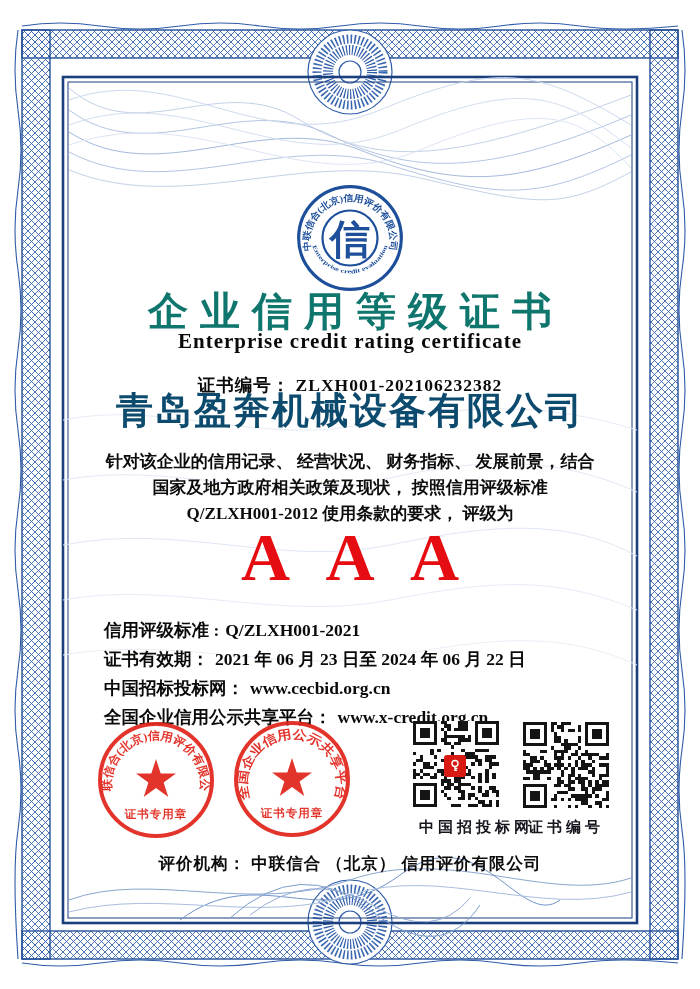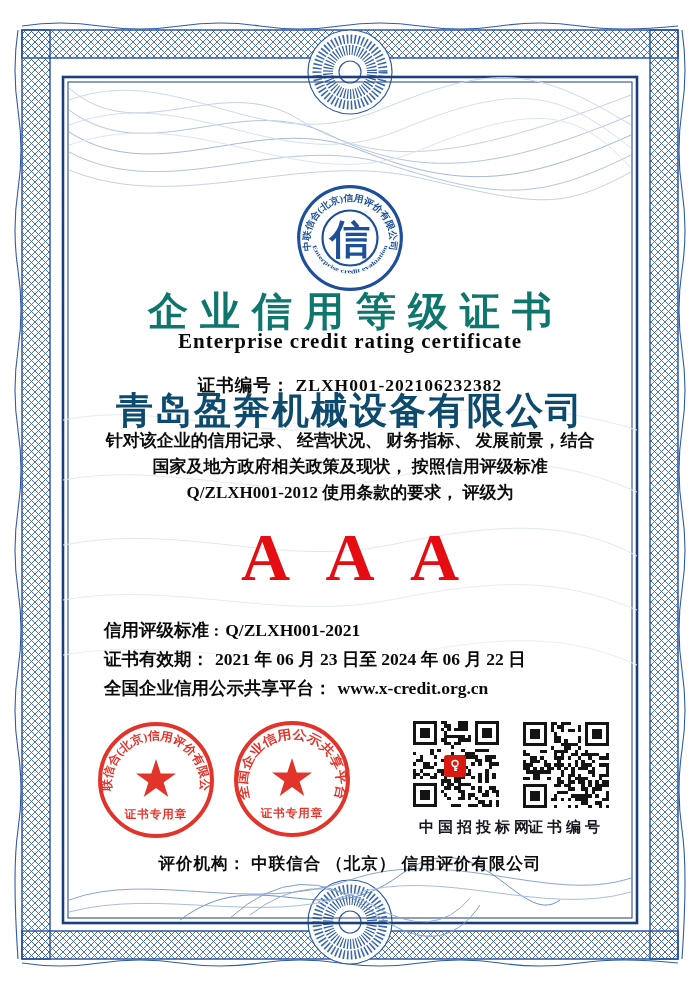--- a/index.html
+++ b/index.html
@@ -7,21 +7,21 @@
     position:relative;width:700px;height:989px;background:#ffffff;overflow:hidden;
     font-family:"Liberation Serif","DejaVu Serif",serif;margin:0 auto;
   }
   .abs{position:absolute;}
   .decor{left:0;top:0;width:700px;height:989px;pointer-events:none;} 
   .center{left:0;width:700px;text-align:center;}
   .title{top:284px;font-size:40px;font-weight:900;color:#0f766e;letter-spacing:0.30em;text-indent:0.30em;}
   .subtitle{top:329px;font-size:21px;font-weight:bold;color:#0a0a0a;letter-spacing:1px;text-align:center;}
   .certno{top:358px;font-size:17.5px;font-weight:bold;color:#0a0a0a;letter-spacing:1px;margin-top:15px;}
   .company{top:386px;font-size:37px;font-weight:900;color:#0c4a6e;letter-spacing:2px;}
-  .statement{top:428px;font-size:17px;font-weight:bold;color:#0c0c0c;line-height:26px;}
+  .statement{top:449px;font-size:17px;font-weight:bold;color:#0c0c0c;line-height:26px;}
   .rating{top:518px;font-size:68px;font-weight:bold;color:#e60d12;letter-spacing:0.52em;text-indent:0.52em;}
   .details{left:104px;top:616px;font-size:17.5px;font-weight:bold;color:#0a0a0a;}
   .details .row{height:29px;line-height:29px;white-space:nowrap;}
   .details .lbl{margin-right:6px;}
   .qr-label{top:818px;font-size:15px;font-weight:bold;color:#16161e;letter-spacing:4px;text-align:center;}
   .agency{top:853px;font-size:16.5px;font-weight:bold;color:#0c0c0c;letter-spacing:1px;}
   .logo-box{left:295px;top:183px;width:110px;height:110px;}
   .seal{width:120px;height:120px;opacity:0.93;}
   .seal-left{left:96px;top:720px;}
   .seal-right{left:232px;top:719px;}
@@ -135,20 +135,23 @@
   </div>
 
   <div class="abs center rating">AAA</div>
 
   <div class="abs details">
     <div class="row">
       <span class="lbl">信用评级标准 :</span><span>Q/ZLXH001-2021</span>
     </div>
     <div class="row">
       <span class="lbl">证书有效期：</span><span>2021 年 06 月 23 日至 2024 年 06 月 22 日</span>
+    </div>
+    <div class="row">
+      <span class="lbl">中国招标投标网：</span><span>www.cecbid.org.cn</span>
     </div>
     <div class="row">
       <span class="lbl">全国企业信用公示共享平台：</span><span>www.x-credit.org.cn</span>
     </div>
   </div>
 
   <svg class="abs seal seal-left" viewBox="0 0 120 120" xmlns="http://www.w3.org/2000/svg">
     <defs>
         <path id="sealArcL" d="M 16 74 A 45 45 0 1 1 104 74" fill="none"></path>
       </defs>

